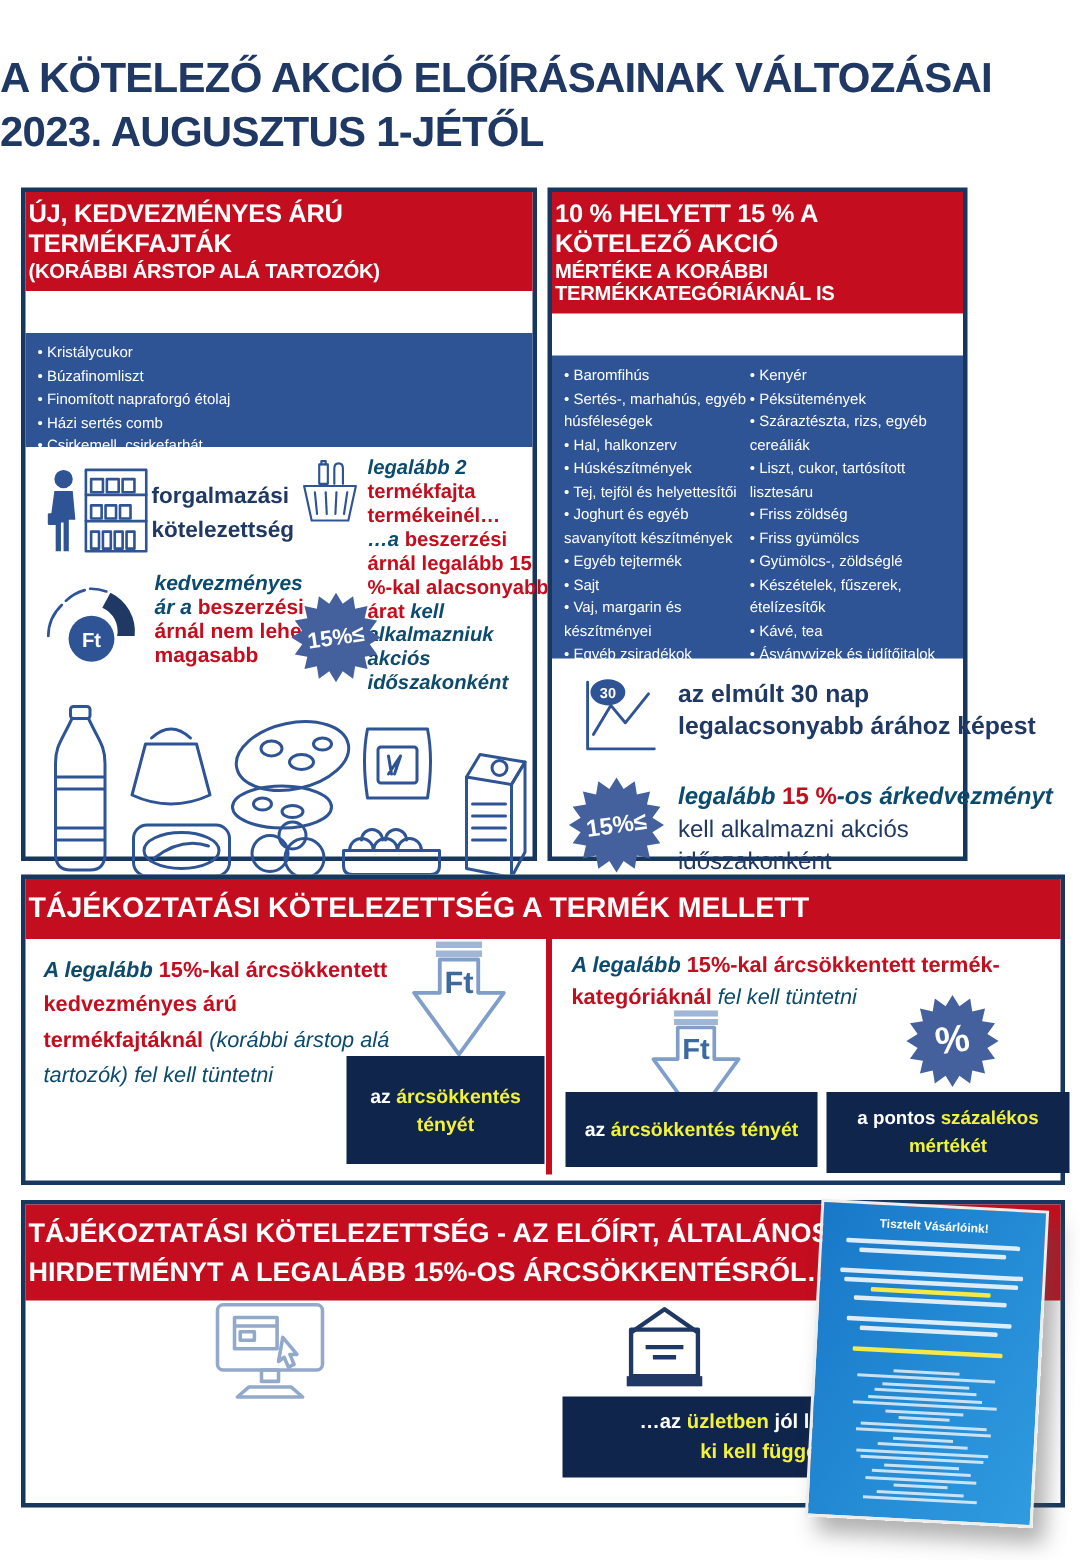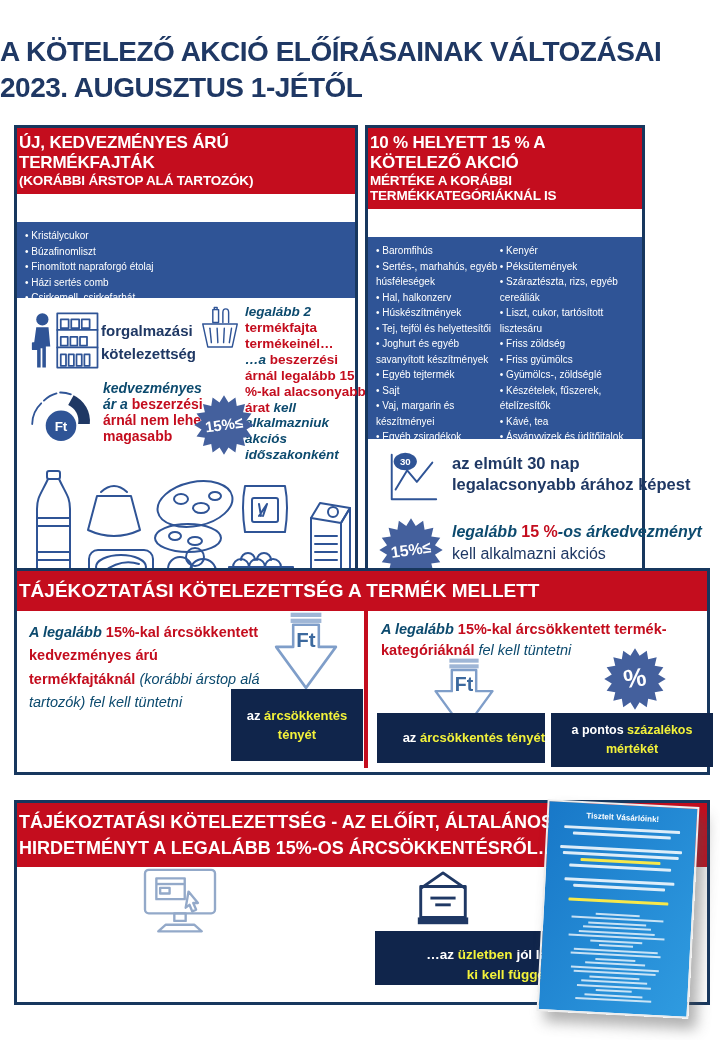--- a/index.html
+++ b/index.html
@@ -40,28 +40,28 @@
   #foods{position:absolute;left:6px;top:168px;}
   
   #chart-ic{position:absolute;left:16px;top:10px;}
   #txt-30{position:absolute;left:84px;top:14px;width:250px;font-size:16.5px;font-weight:800;color:#1F3864;line-height:1.3;}
   #star15R{position:absolute;left:10px;top:78px;width:66px;height:66px;}
   #txt-15{position:absolute;left:84px;top:82px;width:252px;font-size:16px;line-height:1.35;color:#1F3864;}
   #txt-15 .b1{font-weight:800;}
   .starwrap{position:relative;}
   .starwrap svg{display:block;}
   
-  #panelM{left:14px;top:568px;width:696px;height:207px;}
+  #panelM{left:14px;top:583px;width:696px;height:207px;}
   #panelM .phead{font-size:19px;padding:9px 2px;}
   #midbody{position:relative;height:157px;}
   #mid-div{position:absolute;left:347px;top:0;width:4px;height:157px;background:#C40D1E;}
   #midL-txt{position:absolute;left:12px;top:10px;width:238px;font-size:14.5px;line-height:1.62;}
   #midL-arrow{position:absolute;left:252px;top:0px;}
   .navybox{position:absolute;background:#10254B;color:#fff;font-weight:800;text-align:center;
-           display:flex;align-items:center;justify-content:flex-end;line-height:1.5;}
+           display:flex;align-items:center;justify-content:center;line-height:1.5;}
   .yellow{color:#F3F23A;}
   #midL-box{left:214px;top:78px;width:128px;height:68px;font-size:13px;padding:2px;}
   #midR-txt{position:absolute;left:364px;top:8px;width:328px;font-size:14.5px;line-height:1.45;}
   #midR-arrow{position:absolute;left:412px;top:46px;}
   #midR-star{position:absolute;left:586px;top:36px;width:64px;height:64px;}
   #midR-box1{left:360px;top:102px;width:168px;height:50px;font-size:13px;}
   #midR-box2{left:534px;top:102px;width:158px;height:50px;font-size:12.5px;padding:2px;}
   
   #panelB{left:14px;top:800px;width:696px;height:205px;}
   #panelB .phead{font-size:18px;line-height:1.45;padding:6px 2px;}

